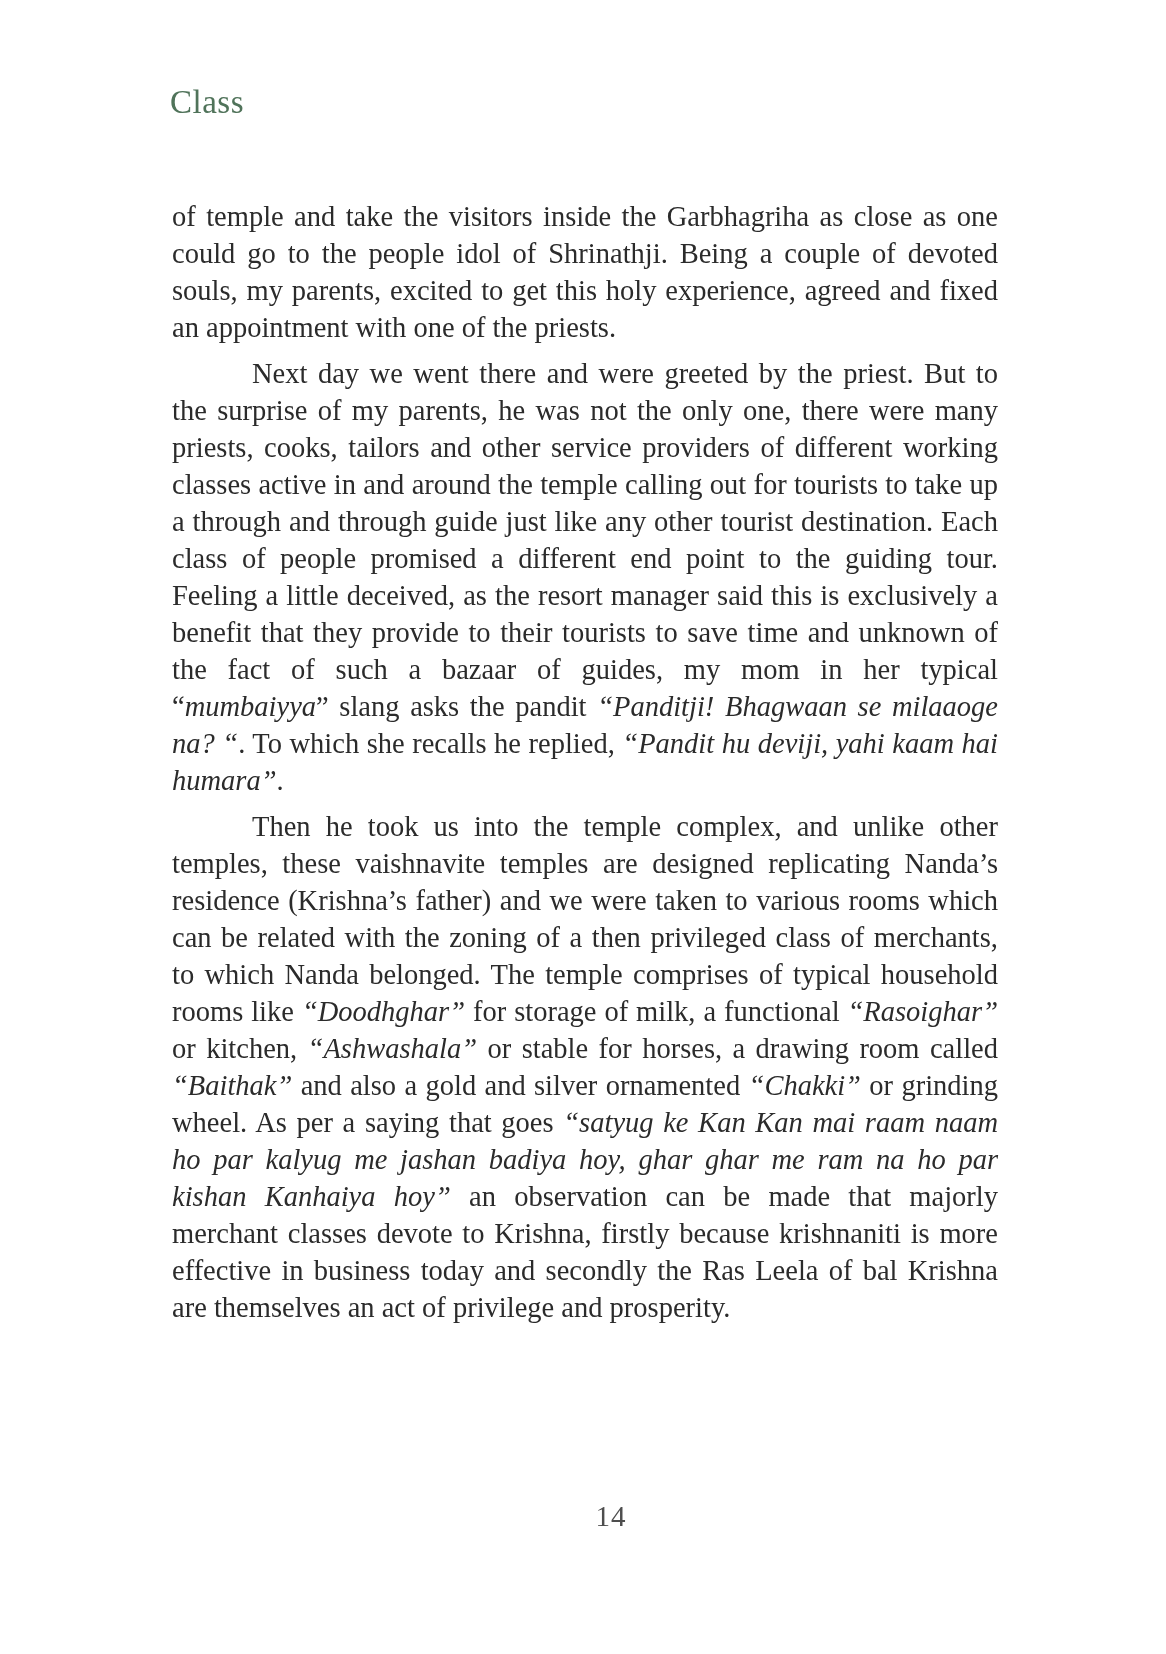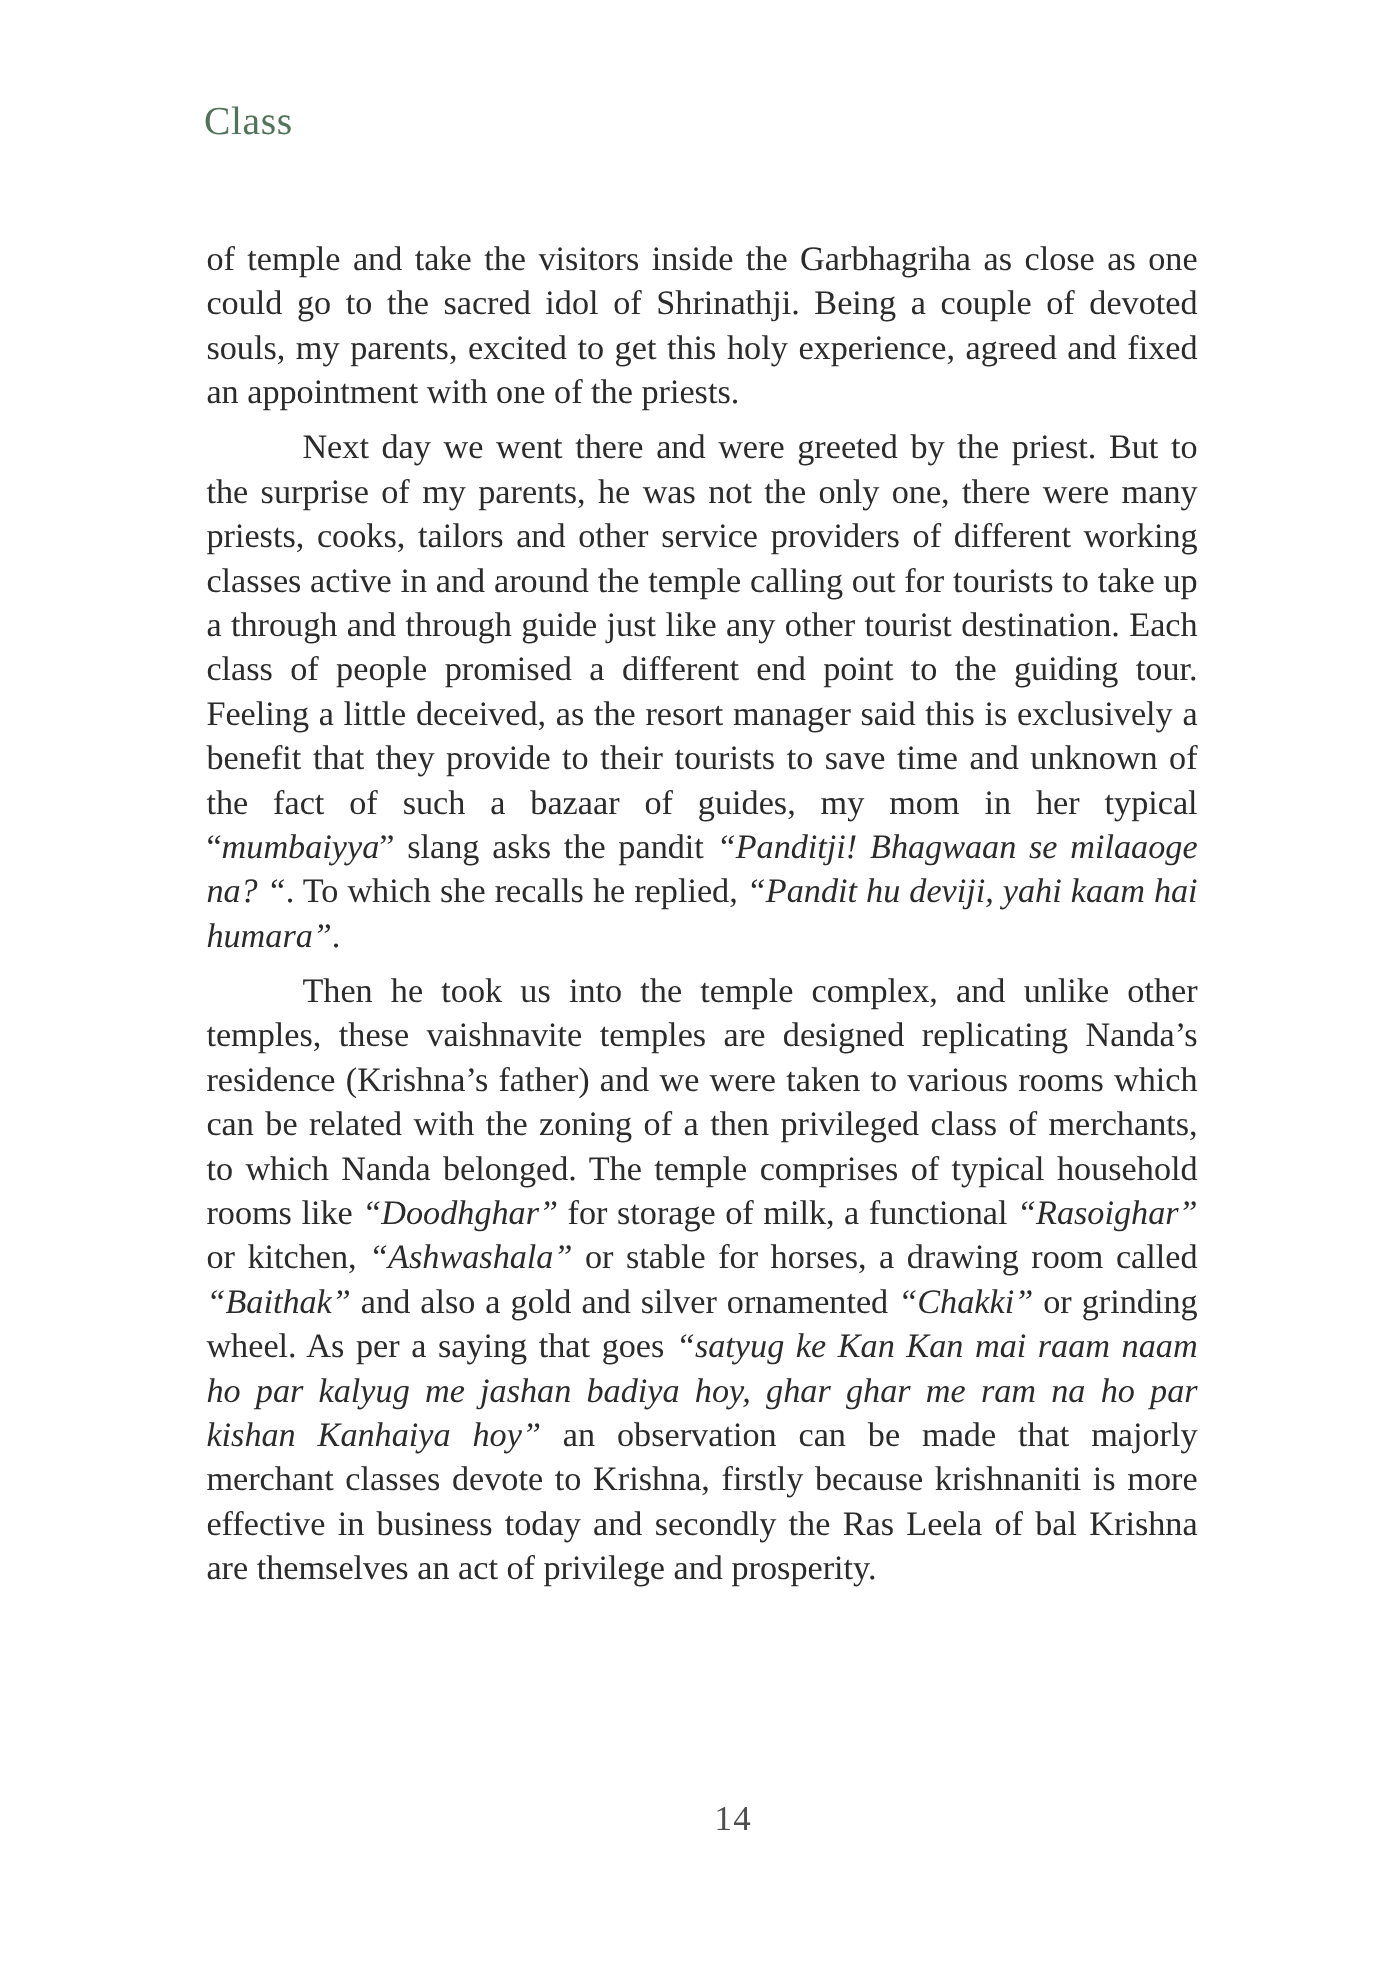--- a/index.html
+++ b/index.html
@@ -55,21 +55,21 @@
   }
 </style>
 </head>
 <body>
 
 <div class="page">
 
   <div class="running-header" style="color: rgb(80, 115, 90);">Class</div>
 
   <div class="text-block" id="paragraphs" style="color: rgb(43, 43, 43);">
-      <p class="para"><span>of temple and take the visitors inside the Garbhagriha as close as one could go to the sacred idol of Shrinathji. Being a couple of devoted souls, my parents, excited to get this holy experience, agreed and fixed an appointment with one of the priests.</span></p>
+      <p class="para"><span>of temple and take the visitors inside the Garbhagriha as close as one could go to the people idol of Shrinathji. Being a couple of devoted souls, my parents, excited to get this holy experience, agreed and fixed an appointment with one of the priests.</span></p>
       <p class="para indent"><span>Next day we went there and were greeted by the priest. But to the surprise of my parents, he was not the only one, there were many priests, cooks, tailors and other service providers of different working classes active in and around the temple calling out for tourists to take up a through and through guide just like any other tourist destination. Each class of people promised a different end point to the guiding tour. Feeling a little deceived, as the resort manager said this is exclusively a benefit that they provide to their tourists to save time and unknown of the fact of such a bazaar of guides, my mom in her typical “</span><em>mumbaiyya</em><span>” slang asks the pandit </span><em>“Panditji! Bhagwaan se milaaoge na? “</em><span>. To which she recalls he replied, </span><em>“Pandit hu deviji, yahi kaam hai humara”</em><span>.</span></p>
       <p class="para indent"><span>Then he took us into the temple complex, and unlike other temples, these vaishnavite temples are designed replicating Nanda’s residence (Krishna’s father) and we were taken to various rooms which can be related with the zoning of a then privileged class of merchants, to which Nanda belonged. The temple comprises of typical household rooms like </span><em>“Doodhghar”</em><span> for storage of milk, a functional </span><em>“Rasoighar”</em><span> or kitchen, </span><em>“Ashwashala”</em><span> or stable for horses, a drawing room called </span><em>“Baithak”</em><span> and also a gold and silver ornamented </span><em>“Chakki”</em><span> or grinding wheel. As per a saying that goes </span><em>“satyug ke Kan Kan mai raam naam ho par kalyug me jashan badiya hoy, ghar ghar me ram na ho par kishan Kanhaiya hoy”</em><span> an observation can be made that majorly merchant classes devote to Krishna, firstly because krishnaniti is more effective in business today and secondly the Ras Leela of bal Krishna are themselves an act of privilege and prosperity.</span></p>
     </div>
 
   <div class="page-footer">
     <span class="page-number" style="color: rgb(78, 78, 78);">14</span>
   </div>
 
 </div>
 

